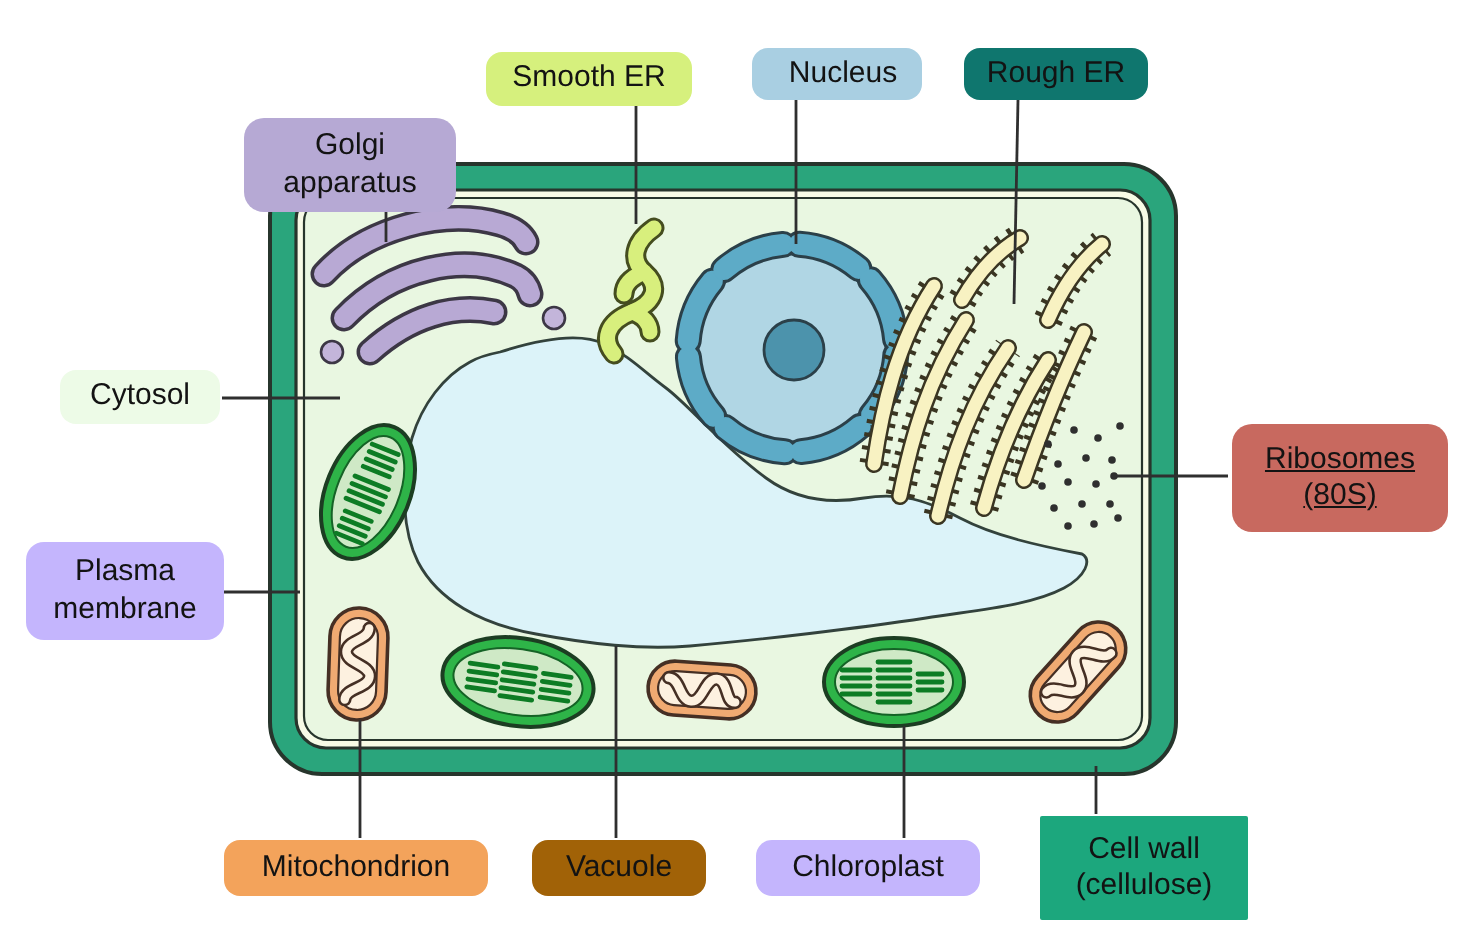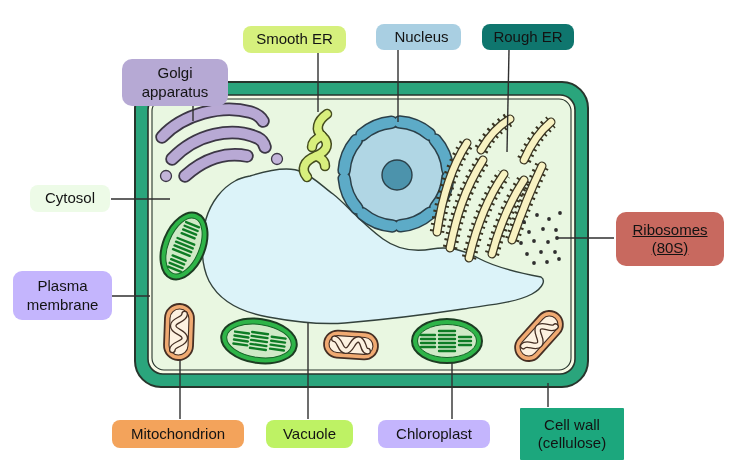--- a/index.html
+++ b/index.html
@@ -235,15 +235,15 @@
 </svg>
 
 <div class="pill pill-golgi" style="background: rgb(182, 169, 212);">Golgi apparatus</div>
 <div class="pill pill-smooth-er" style="background: rgb(214, 240, 125);">Smooth ER</div>
 <div class="pill pill-nucleus" style="background: rgb(169, 207, 226); padding-left: 12px;">Nucleus</div>
 <div class="pill pill-rough-er" style="background: #0f766e;">Rough ER</div>
 <div class="pill pill-cytosol" style="background: rgb(237, 251, 231);">Cytosol</div>
 <div class="pill pill-plasma" style="background: #c4b5fd;">Plasma membrane</div>
 <div class="pill pill-ribosomes" style="background: rgb(200, 105, 95); text-decoration: underline;">Ribosomes (80S)</div>
 <div class="pill pill-mitochondrion" style="background: rgb(243, 163, 91);">Mitochondrion</div>
-<div class="pill pill-vacuole" style="background: #bef264;">Vacuole</div>
+<div class="pill pill-vacuole" style="background: #a16207;">Vacuole</div>
 <div class="pill pill-chloroplast" style="background: #c4b5fd;">Chloroplast</div>
 <div class="pill pill-cellwall" style="background: rgb(28, 167, 125);">Cell wall (cellulose)</div>
 
 </body></html>

